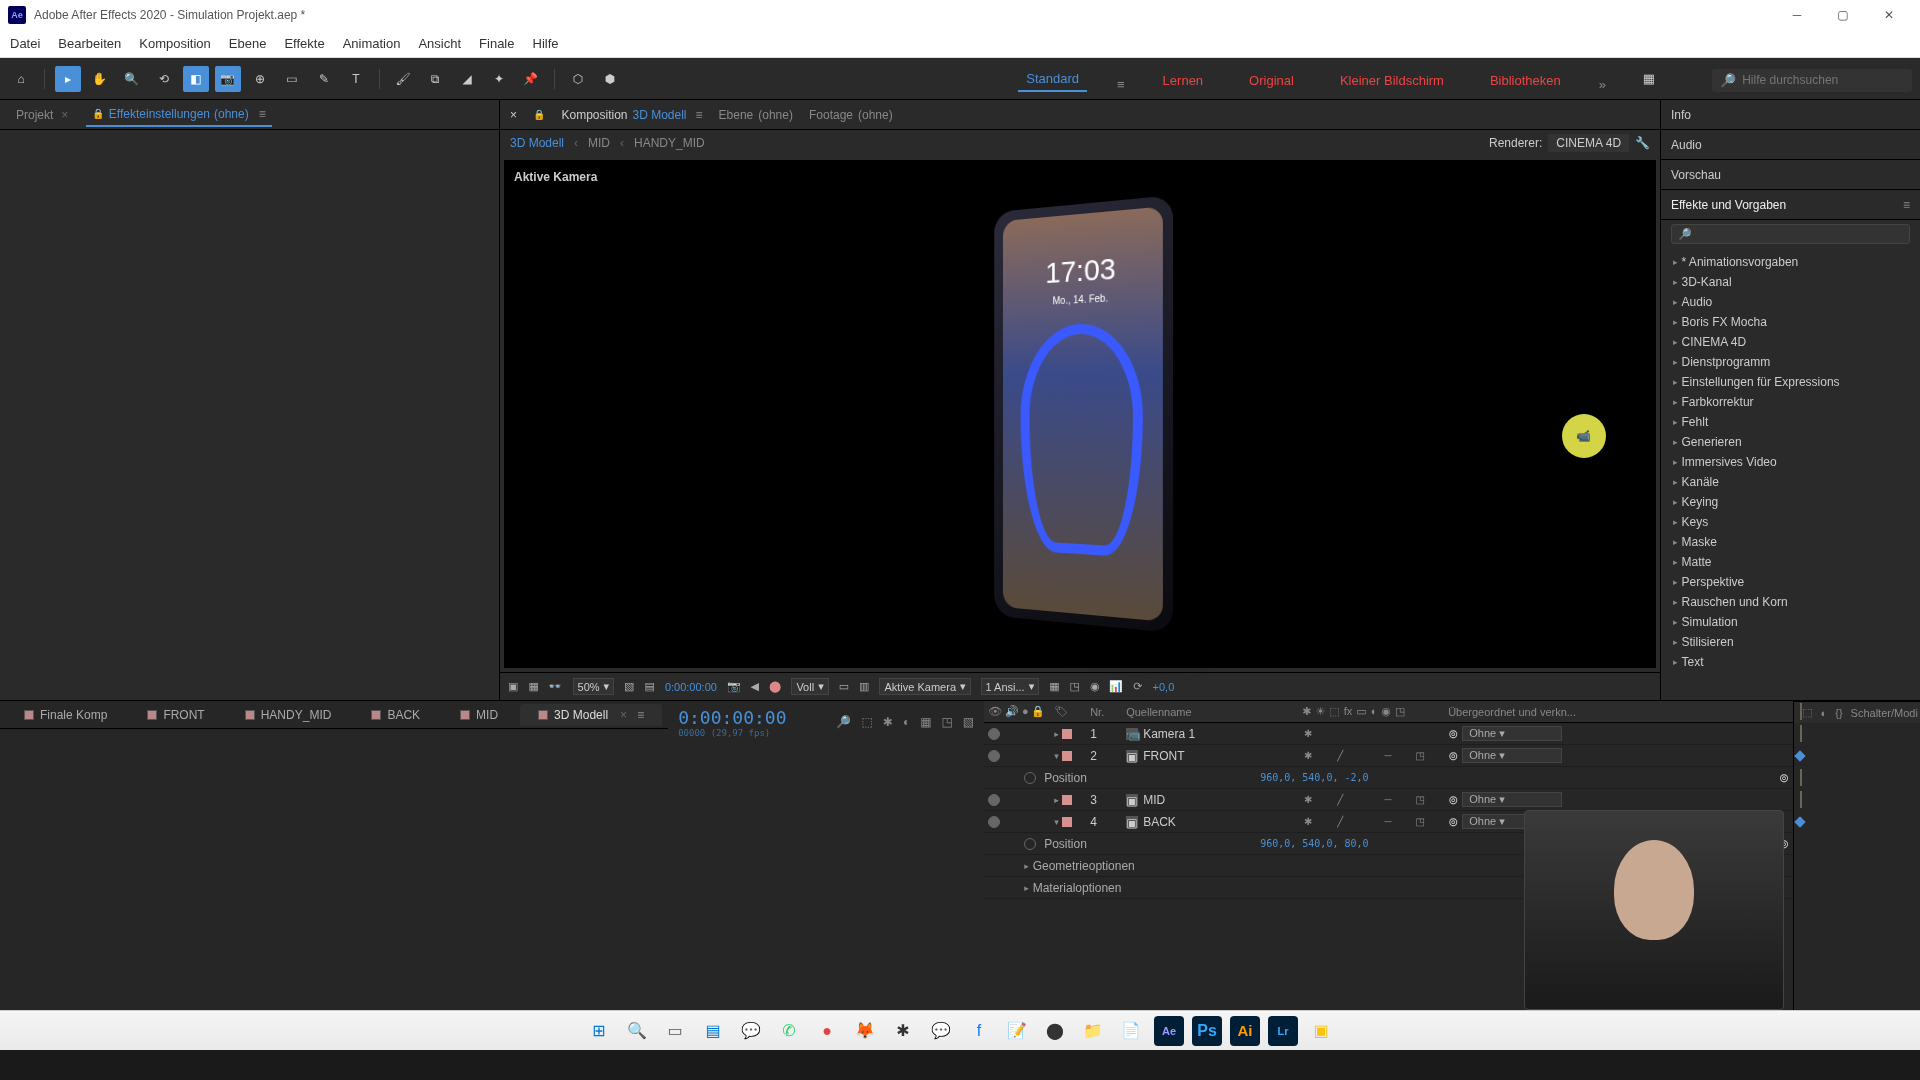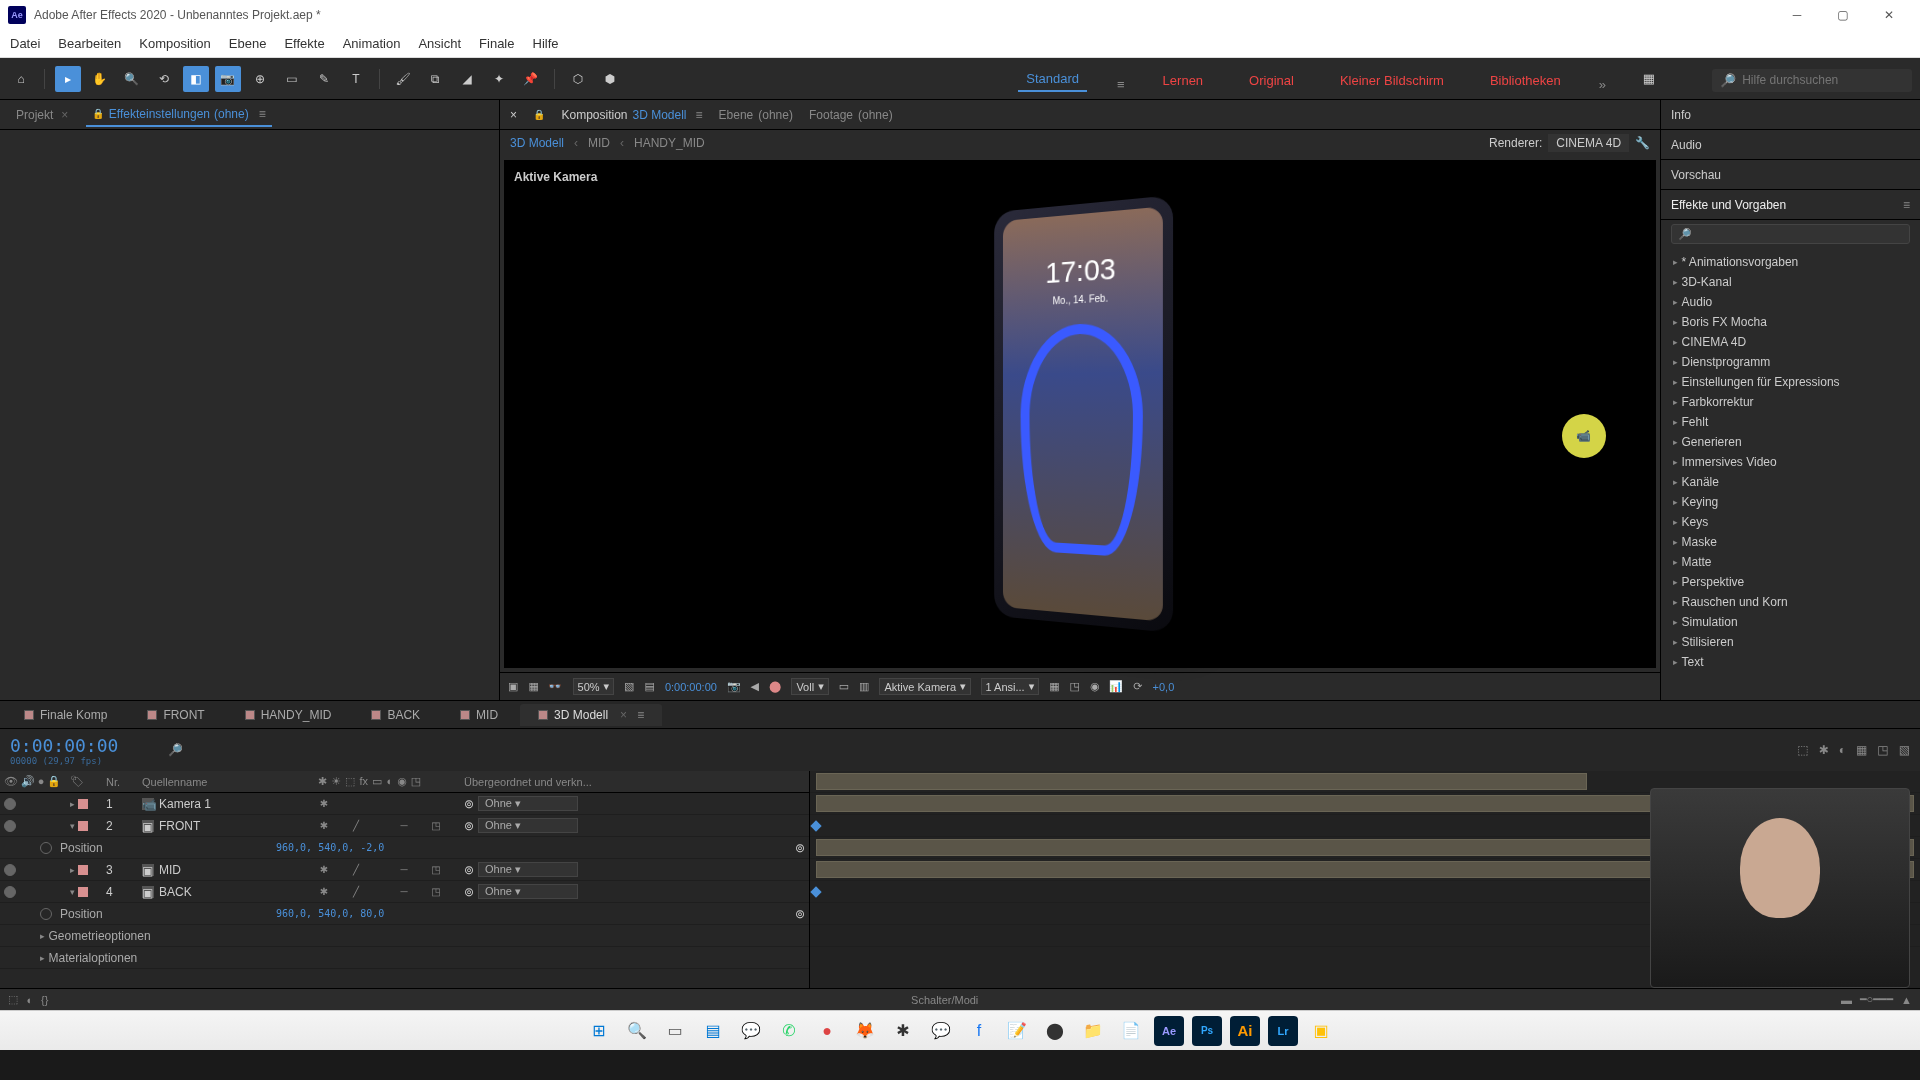--- a/index.html
+++ b/index.html
@@ -69,21 +69,21 @@
 .right-panel .section-hdr { height: 30px; display: flex; align-items: center; padding: 0 10px; border-bottom: 1px solid #000; cursor: pointer; font-size: 12px; color: #ccc; }
 .right-panel .section-hdr.active { color: #eee; }
 .right-panel .effects-search { padding: 4px 10px; }
 .right-panel .effects-search input { width: 100%; background: #333; border: 1px solid #444; color: #ccc; padding: 3px 6px; font-size: 11px; border-radius: 3px; }
 .right-panel .effects-list { flex: 1; overflow-y: auto; padding: 4px 0; }
 .right-panel .effects-list .eff-item { padding: 3px 12px; cursor: pointer; font-size: 12px; color: #ccc; display: flex; align-items: center; gap: 4px; }
 .right-panel .effects-list .eff-item .arrow { color: #888; font-size: 9px; }
 .right-panel .hamburger { margin-left: auto; color: #888; }
 
 
-.timeline { height: 310px; background: #262626; border-top: 1px solid #000; display: flex; flex-direction: column; }
+.timeline { height: 310px; background: #262626; border-top: 1px solid #000; display: flex; }
 .timeline-tabs { height: 28px; display: flex; align-items: center; gap: 4px; padding: 0 6px; border-bottom: 1px solid #000; flex-wrap: nowrap; }
 .timeline-tab { display: flex; align-items: center; gap: 6px; padding: 4px 18px; color: #aaa; cursor: pointer; font-size: 12px; border-radius: 3px 3px 0 0; white-space: nowrap; }
 .timeline-tab .sq { width: 10px; height: 10px; background: #b88; border: 1px solid #555; }
 .timeline-tab.active { background: #2f2f2f; color: #ddd; }
 .timeline-tab .close-x { color: #666; margin-left: 6px; }
 
 .timeline-header { height: 42px; display: flex; align-items: center; padding: 0 10px; gap: 10px; }
 .timeline-header .timecode { color: #4a90d9; font-size: 18px; font-family: monospace; }
 .timeline-header .timecode-sub { color: #3a6a9a; font-size: 9px; font-family: monospace; }
 .timeline-header .tc-wrap { display: flex; flex-direction: column; }
@@ -137,21 +137,21 @@
 .taskbar { height: 40px; background: linear-gradient(180deg,#f5f5f5,#eaeaea); display: flex; align-items: center; justify-content: center; gap: 8px; border-top: 1px solid #ccc; }
 .taskbar .tb-icon { width: 30px; height: 30px; border-radius: 4px; display: flex; align-items: center; justify-content: center; font-size: 16px; cursor: pointer; }
 .taskbar .tb-icon.active { background: rgba(0,0,0,0.1); }
 </style>
 </head>
 <body>
 
 <div class="titlebar">
   <div class="ae-icon">Ae</div>
   <div class="title-text">
-    <span>Adobe After Effects 2020</span> - <span>Unbenanntes Projekt.aep *</span>
+    <span>Adobe After Effects 2020</span> - <span>Simulation Projekt.aep *</span>
   </div>
   <div class="win-btn">─</div>
   <div class="win-btn">▢</div>
   <div class="win-btn close">✕</div>
 </div>
 
 <div class="menubar">
   <div class="menu-item">Datei</div>
   <div class="menu-item">Bearbeiten</div>
   <div class="menu-item">Komposition</div>
@@ -538,17 +538,17 @@
     <div class="tb-icon" style="color: rgb(221, 68, 68);">●</div>
     <div class="tb-icon" style="color: rgb(255, 149, 0);">🦊</div>
     <div class="tb-icon" style="color: rgb(51, 51, 51);">✱</div>
     <div class="tb-icon" style="color: rgb(217, 70, 239);">💬</div>
     <div class="tb-icon" style="color: rgb(24, 119, 242);">f</div>
     <div class="tb-icon" style="color: rgb(255, 213, 79);">📝</div>
     <div class="tb-icon" style="color: rgb(51, 51, 51);">⬤</div>
     <div class="tb-icon" style="color: rgb(255, 193, 7);">📁</div>
     <div class="tb-icon" style="color: rgb(79, 195, 247);">📄</div>
     <div class="tb-icon active" style="color: rgb(153, 153, 255); background: rgb(0, 30, 54); font-size: 11px; font-weight: bold;">Ae</div>
-    <div class="tb-icon" style="color: rgb(49, 168, 255); background: rgb(0, 30, 54); font-size: 10px; font-weight: bold;">Ps</div>
+    <div class="tb-icon" style="color: rgb(49, 168, 255); background: rgb(0, 30, 54); font-size: 16px; font-weight: bold;">Ps</div>
     <div class="tb-icon" style="color: rgb(255, 154, 0); background: rgb(0, 30, 54); font-size: 15px; font-weight: bold;">Ai</div>
     <div class="tb-icon" style="color: rgb(49, 168, 255); background: rgb(0, 30, 54); font-size: 11px; font-weight: bold;">Lr</div>
     <div class="tb-icon" style="color: rgb(255, 193, 7);">▣</div>
   </div>
 
 </body></html>

